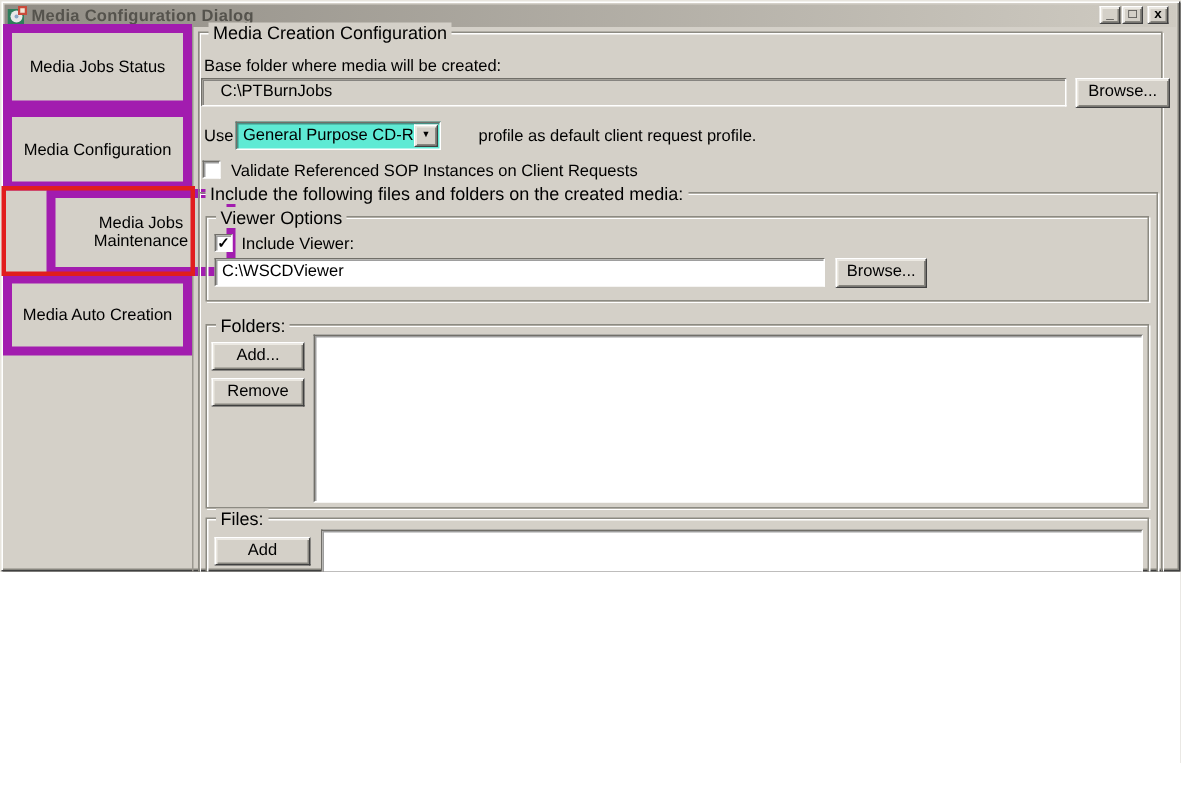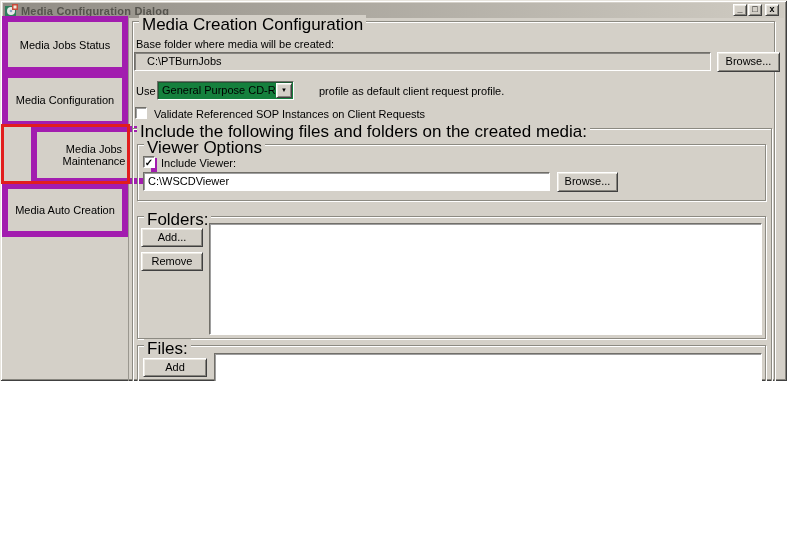--- a/index.html
+++ b/index.html
@@ -33,33 +33,33 @@
     font-size:11px; text-align:center; line-height:17px; cursor:default;
   }
   .sunken { position:absolute; border:1px solid; border-color:#716f69 #ffffff #ffffff #716f69;
     box-shadow: inset 1px 1px 0 rgba(40,40,40,.45); line-height:16px; padding-left:4px;
     white-space:nowrap; overflow:hidden; }
   .gray-f { background:#d4d0c8;padding-left:12px; }
   .white-f { background:#ffffff; }
   .groupbox { position:absolute; border:1px solid #8c8a82;
     box-shadow: inset 1px 1px 0 #ffffff, 1px 1px 0 #ffffff; }
   .legend { position:absolute; top:-7px; left:6px; background:#d4d0c8;
-    padding:0 3px; font-size:17px; white-space:nowrap; }
+    padding:0 3px; font-size:12px; white-space:nowrap; }
   .lbl { position:absolute; font-size:11px; white-space:nowrap; }
   .sidebar-cell { position:absolute; left:2px; width:126px; background:#d4d0c8;
     border:6px solid #a21caf; display:flex; align-items:center; justify-content:center;
     text-align:center; font-size:11px; cursor:default; }
   .red-box { position:absolute; left:1px; top:124px; width:129px; height:60px;
     border:3px solid #e11d1d; pointer-events:none; z-index:5; }
   .v-sep { position:absolute; left:128px; top:16px; width:1px; height:511px; background:#9a978f; }
   .checkbox { position:absolute; width:12px; height:12px; background:#ffffff;
     border:1px solid; border-color:#716f69 #ffffff #ffffff #716f69;
     box-shadow: inset 1px 1px 0 rgba(40,40,40,.45);
     font-size:10px; font-weight:bold; line-height:11px; text-align:center; cursor:default; }
-  .combo { position:absolute; background:#15803d;
+  .combo { position:absolute; background:#5eead4;
     border:1px solid; border-color:#716f69 #ffffff #ffffff #716f69;
     box-shadow: inset 1px 1px 0 rgba(40,40,40,.45); }
   .combo .val { position:absolute; left:4px; top:1px; line-height:15px; font-size:11px; white-space:nowrap; }
   .combo .drop {
     position:absolute; right:1px; top:1px; width:16px; height:15px; background:#d4d0c8;
     border:1px solid; border-color:#ffffff #404040 #404040 #ffffff;
     box-shadow: inset 1px 1px 0 #ece9e2, inset -1px -1px 0 #87857e;
     font-size:6px; line-height:13px; text-align:center; cursor:default;
   }
   .listbox { position:absolute; background:#ffffff;

